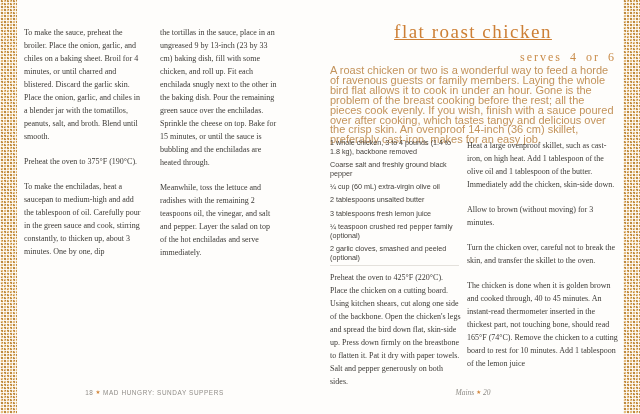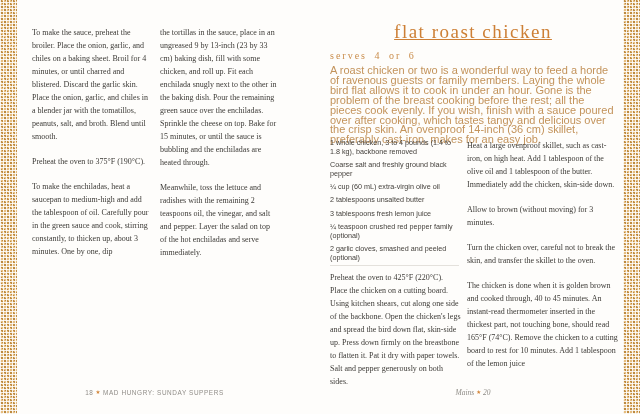--- a/index.html
+++ b/index.html
@@ -22,34 +22,34 @@
   .border-strip.left{left:0;}
   .border-strip.right{right:0;background-color:#e0b673;}
 
   
   .bodycol{
     position:absolute;top:26px;
     font-size:8px;line-height:13px;color:#3c3a36;
     text-align:left;
   }
   .bodycol p{margin:0 0 12px 0;}
-  .col-1{left:32px;width:118px;}
+  .col-1{left:24px;width:118px;}
   .col-2{left:160px;width:117px;}
 
   
   .title{
     position:absolute;left:330px;top:21px;width:286px;margin:0;
     text-align:center;font-weight:400;
     font-size:19px;letter-spacing:1.5px;color:#cd7f35;
     font-family:"Liberation Serif", serif;
     text-decoration:underline;
   }
   .serves{
     position:absolute;left:330px;top:50px;width:286px;
-    text-align:left;font-size:10px;letter-spacing:2px;word-spacing:3px;
+    text-align:right;font-size:12px;letter-spacing:2px;word-spacing:3px;
     color:#c98c4a;
   }
   .intro{
     position:absolute;left:330px;top:66px;width:287px;margin:0;
     font-family:"Liberation Sans", sans-serif;
     font-size:11px;line-height:9.9px;color:#c3935b;
   }
   .ingredients{
     position:absolute;left:330px;top:139px;width:128px;
     font-family:Liberation Sans, sans-serif;

